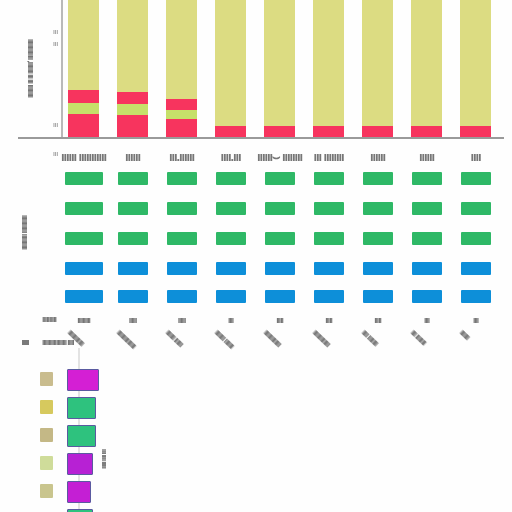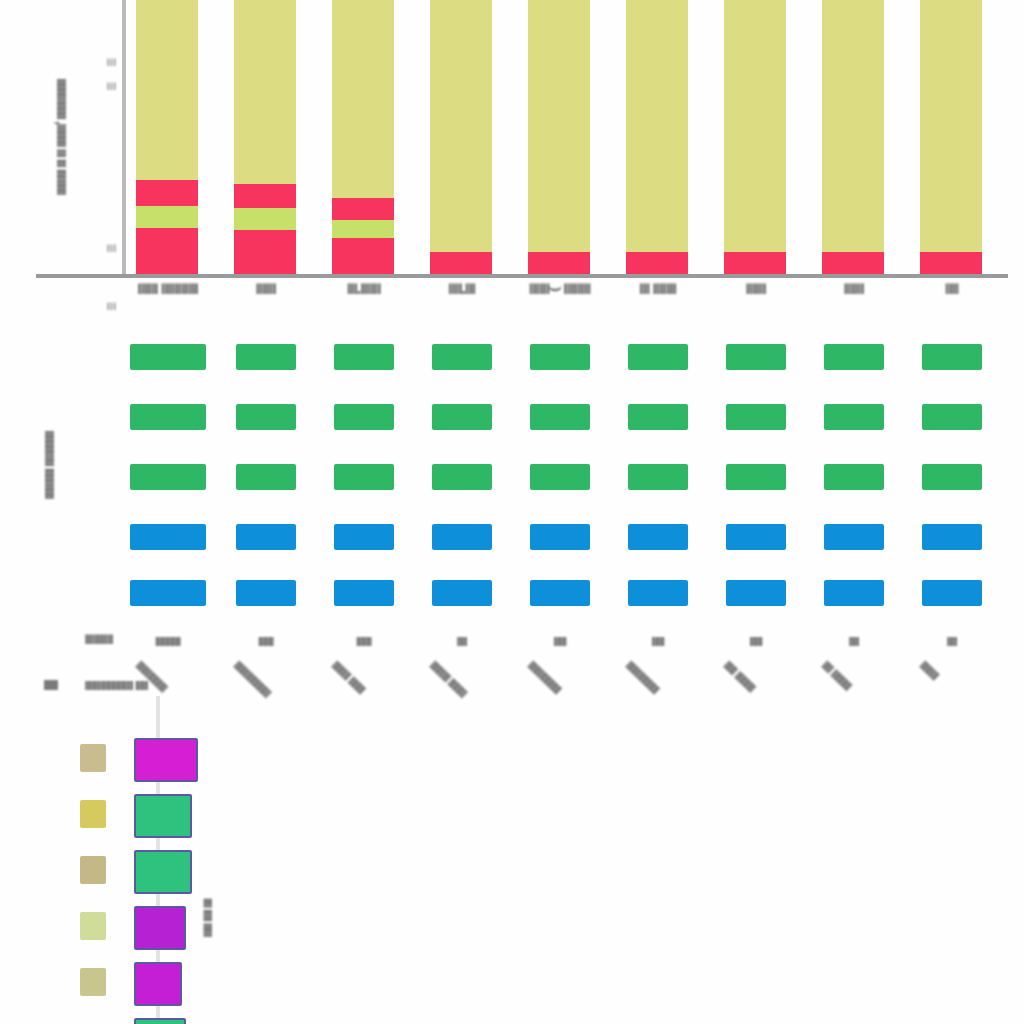--- a/index.html
+++ b/index.html
@@ -85,22 +85,22 @@
   }
 
   
   .xticks-row {
     position: absolute;
     left: 0; top: 140px;
     width: 512px; height: 18px;
   }
   .xtick {
     position: absolute;
-    top: 0;
-    font-size: 10px;
+    top: 12px;
+    font-size: 13px;
     line-height: 9px;
     text-align: right;
     transform: translateX(-50%);
   }
 
   
   #panel-matrix {
     position: absolute;
     left: 0; top: 158px;
     width: 512px; height: 152px;
@@ -254,21 +254,21 @@
     <div class="glyph ytick" id="ytick-2" style="top:121px">ııı</div>
     <div class="glyph ytick" id="ytick-3" style="top:150px">ııı</div>
   </div>
 
   <div class="xticks-row" id="xticks-row">
       <div class="glyph xtick dense" style="left: 83.5px;">ıııııı ııııııııııı</div>
       <div class="glyph xtick dense" style="left: 132.5px;">ıııııı</div>
       <div class="glyph xtick dense" style="left: 181.5px;">ııı.ıııııı</div>
       <div class="glyph xtick dense" style="left: 230.5px;">ıııı.ııı</div>
       <div class="glyph xtick dense" style="left: 279.5px;">ıııııı⌣ ıııııııı</div>
-      <div class="glyph xtick dense" style="left: 328.5px;">ııı ııııııı</div>
+      <div class="glyph xtick dense" style="left: 328.5px;">ııı ıııııııı</div>
       <div class="glyph xtick dense" style="left: 377.5px;">ıııııı</div>
       <div class="glyph xtick dense" style="left: 426.5px;">ıııııı</div>
       <div class="glyph xtick dense" style="left: 475.5px;">ıııı</div>
     </div>
 
   <div id="panel-matrix">
     <div class="glyph mat-ylab dense">ıııııııııııı ıııııııııııııı</div>
     <div id="matrix-cells">
         <div class="cell" style="left: 64.5px; top: 14px; width: 38px; background: rgb(46, 184, 102);"></div>
         <div class="cell" style="left: 117.5px; top: 14px; width: 30px; background: rgb(46, 184, 102);"></div>

